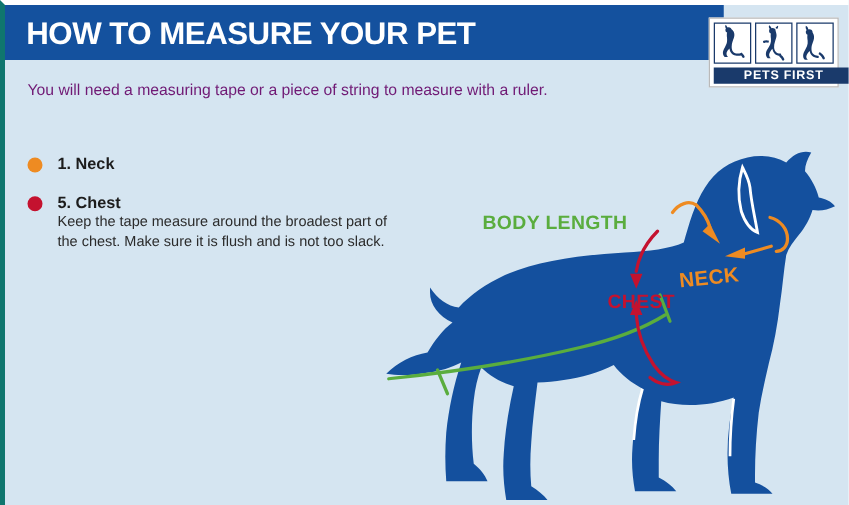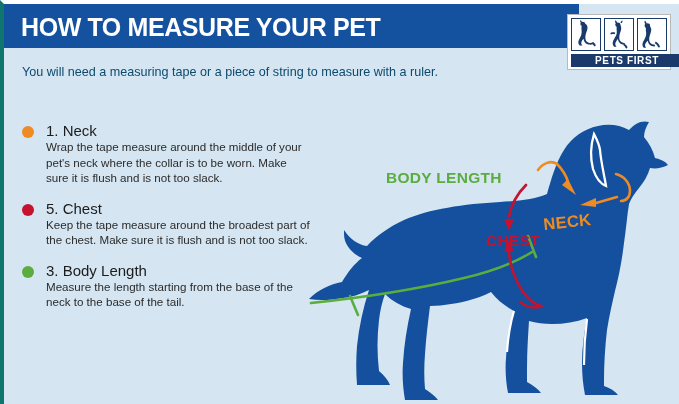--- a/index.html
+++ b/index.html
@@ -83,43 +83,43 @@
     line-height: 13px;
     font-family: "Liberation Sans", sans-serif;
   }
   
   #intro {
     position: absolute;
     left: 18px;
     top: 59px;
     width: 560px;
     font-size: 12.6px;
-    color: #0c4a6e;
+    color: #701a75;
     line-height: 18px;
   }
   
   #steps {
     position: absolute;
     left: 18px;
     top: 118px;
     width: 290px;
   }
   .step { position: relative; margin-bottom: 14px; }
   .bullet {
     position: absolute;
     left: 0;
     top: 4px;
     width: 12px;
     height: 12px;
     border-radius: 50%;
   }
   .step-title {
     margin-left: 24px;
-    font-size: 15px;
-    font-weight: normal;
+    font-size: 13px;
+    font-weight: bold;
     color: #1c1c1c;
     line-height: 17px;
   }
   .step-desc {
     margin-left: 24px;
     font-size: 11.6px;
     color: #2b2b2b;
     line-height: 15.5px;
   }
   
@@ -178,34 +178,28 @@
 
   <div id="intro">
     <div>You will need a measuring tape or a piece of string to measure with a ruler.</div>
   </div>
 
   <div id="steps">
 
     <div class="step">
       <span class="bullet" id="bullet-1" style="background: rgb(238, 139, 34);"></span>
       <div class="step-title">1. Neck</div>
-      <div class="step-desc">Wrap the tape measure around the middle of your pet's neck where the collar is to be worn. Make sure it is flush and is not too slack.</div>
     </div>
 
     <div class="step">
       <span class="bullet" id="bullet-2" style="background: rgb(196, 18, 47);"></span>
       <div class="step-title">5. Chest</div>
       <div class="step-desc">Keep the tape measure around the broadest part of the chest. Make sure it is flush and is not too slack.</div>
     </div>
 
-    <div class="step">
-      <span class="bullet" id="bullet-3" style="background: rgb(90, 173, 62);"></span>
-      <div class="step-title">3. Body Length</div>
-      <div class="step-desc">Measure the length starting from the base of the neck to the base of the tail.</div>
-    </div>
 
   </div>
 
   <div id="diagram">
     <svg viewBox="0 0 379 292" width="379" height="292" xmlns="http://www.w3.org/2000/svg">
 
       <path id="dog-body" fill="#14509e" d="M5 187
            C 14 178, 26 172, 38 170
            C 44 160, 50 152, 58 146
            C 47 141, 40 132, 40 122

